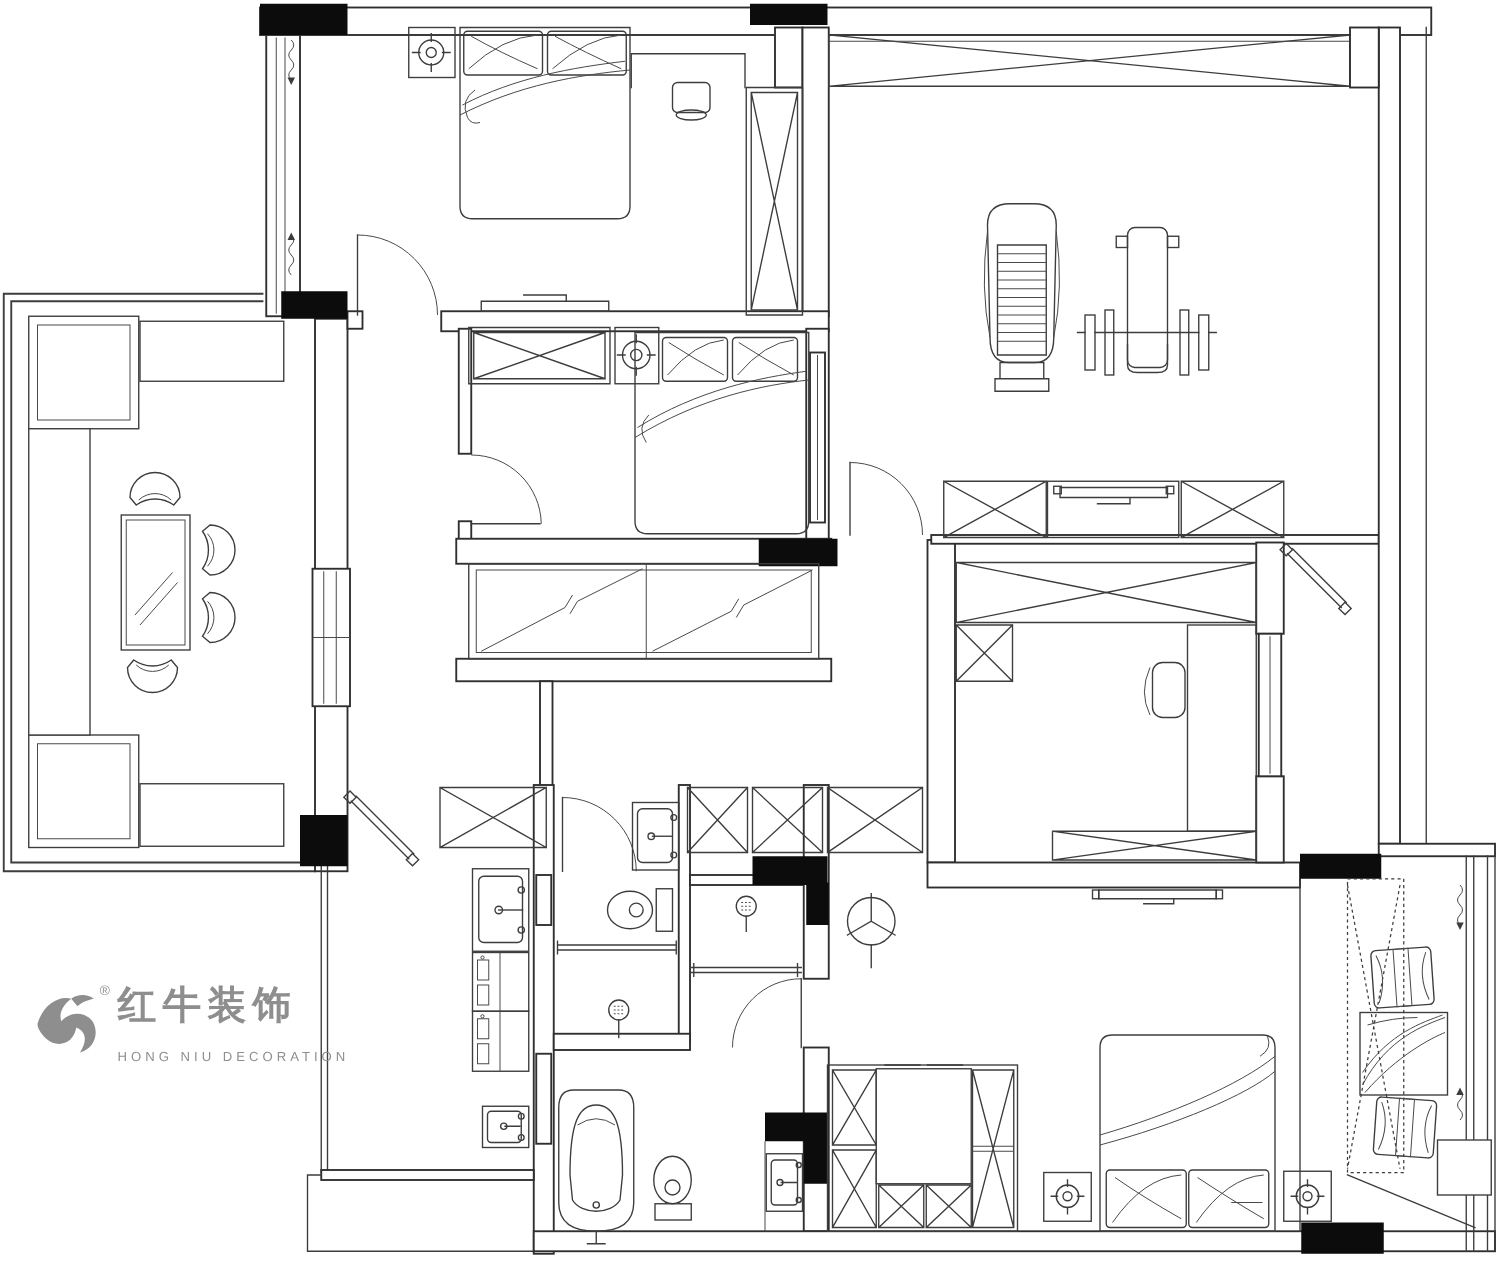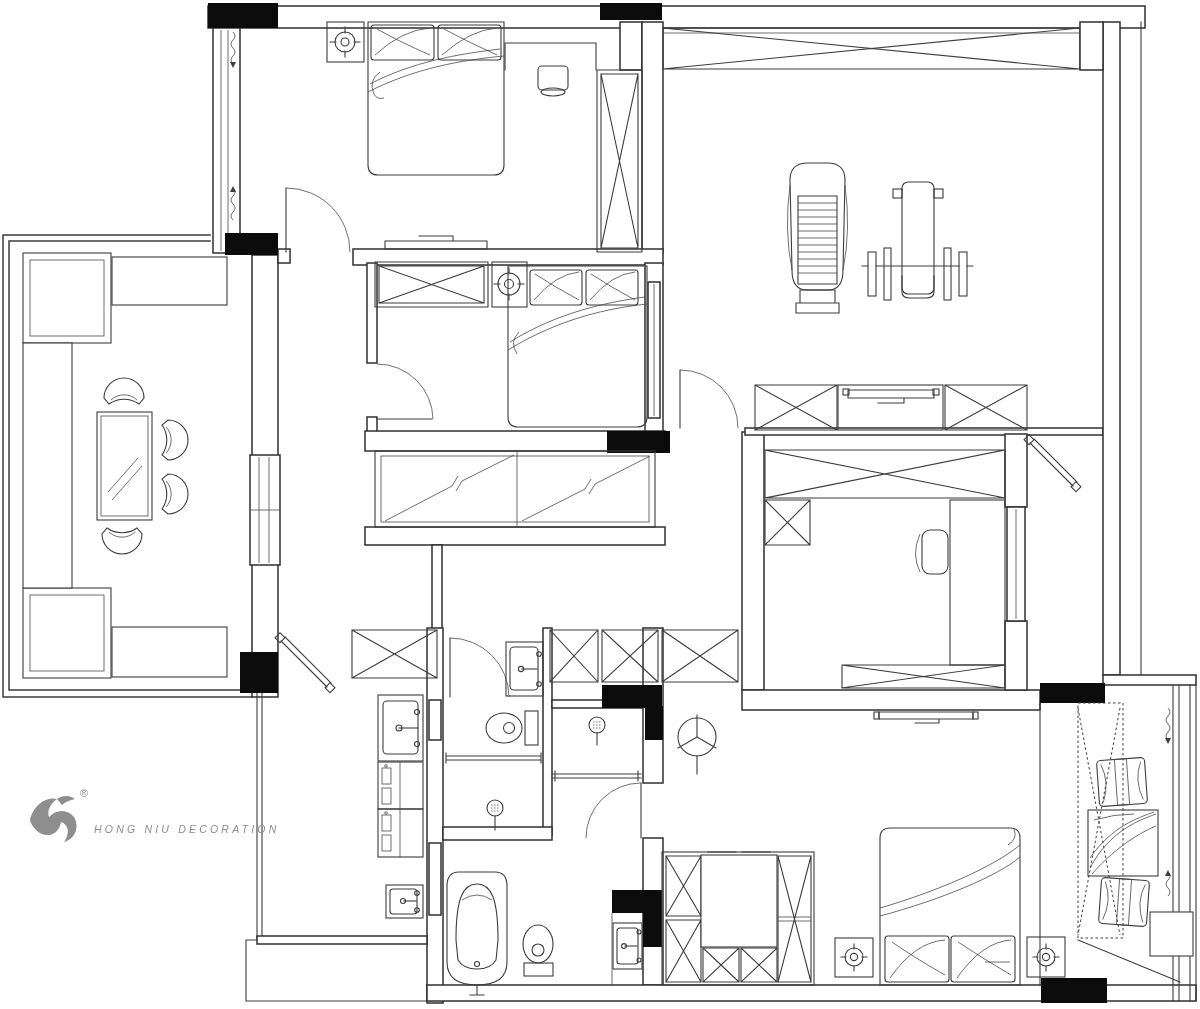--- a/index.html
+++ b/index.html
@@ -13,21 +13,21 @@
   .b{fill:#0c0c0c;stroke:none;}
   .dot{fill:none;stroke:#3d3d3d;stroke-width:1;stroke-dasharray:2.5 2.5;}
   .fw{fill:#fff;stroke:#3d3d3d;stroke-width:1.1;}
   
   #logo{position:absolute;left:26px;top:780px;width:230px;height:80px;display:flex;
         align-items:center;gap:10px;color:#8e8e8e;}
   #logo .mark{position:relative;width:58px;height:62px;flex:0 0 auto;}
   #logo .reg{position:absolute;right:-4px;top:-2px;font-size:11px;color:#8e8e8e;}
   #logo .txt{display:flex;flex-direction:column;line-height:1.05;}
   #logo .cn{font-size:31px;font-weight:bold;letter-spacing:5px;white-space:nowrap;}
-  #logo .en{font-size:10.5px;letter-spacing:3.2px;margin-top:20px;white-space:nowrap;font-style:italic;}
+  #logo .en{font-size:10.5px;letter-spacing:3.2px;margin-top:20px;white-space:nowrap;}
 </style>
 </head>
 <body>
 
 <div id="stage">
 
 <svg id="plan" width="1200" height="1009" viewBox="0 0 1200 1009" xmlns="http://www.w3.org/2000/svg">
 <defs>
   <pattern id="plant" width="11" height="11" patternUnits="userSpaceOnUse">
     <path d="M1,3 l3,2 M7,1 l-2,3 M8,8 l3,-2 M2,9 l3,-1 M5.5,5 l1,2 M9,4 l-2,1" stroke="#3f3f3f" stroke-width="0.9" fill="none"></path>
@@ -459,17 +459,18 @@
 </svg>
 
 <div id="logo">
   <div class="mark">
     <svg width="58" height="62" viewBox="0 0 58 62">
       <path fill="#8e8e8e" d="M4,30 C8,16 20,7 31,10 C24,15 21,22 23,28 C30,20 42,20 48,28 C54,38 49,50 38,53 C44,44 43,36 35,33 C33,46 20,50 11,42 C7,38 4,34 4,30 Z M31,10 C36,6 44,6 49,10 C44,11 39,13 36,16 Z"></path>
     </svg>
     <span class="reg">®</span>
   </div>
   <div class="txt">
+    <span class="cn">红牛装饰</span>
     <span class="en">HONG NIU DECORATION</span>
   </div>
 </div>
 
 </div>
 
 </body></html>

